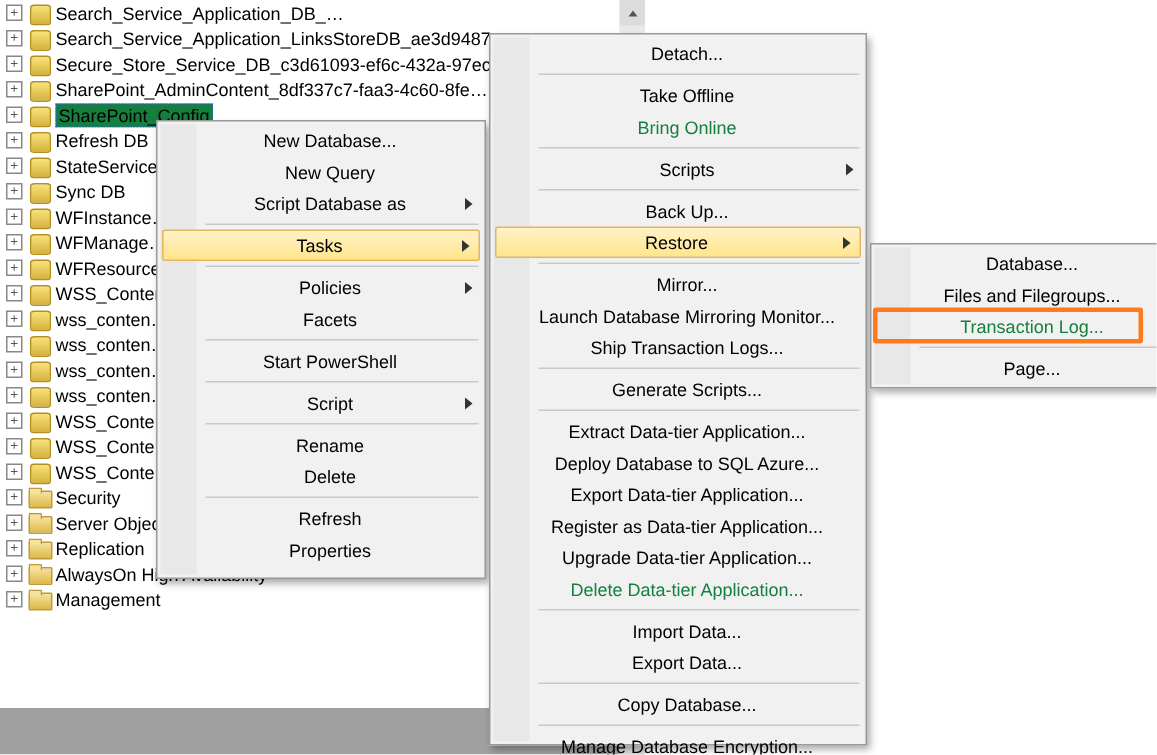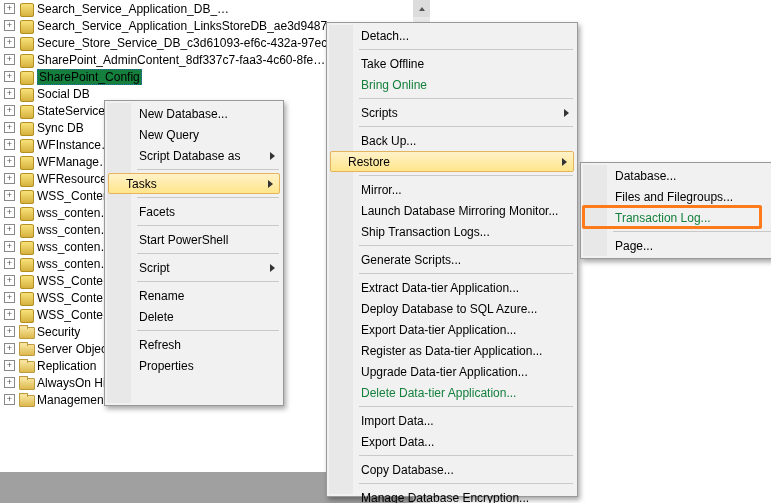--- a/index.html
+++ b/index.html
@@ -95,38 +95,39 @@
   .menu .gutter {
     position:absolute;left:2px;top:2px;bottom:2px;width:24px;
     background:#e8e8e8;
   }
   .menu-item {
     position:relative;
     display:flex;align-items:center;
     height:21px;
     padding-left:32px;padding-right:20px;
     cursor:default;
+    justify-content:center;
   }
   .menu-item .text { white-space:nowrap; }
   .menu-item.disabled .text { color:#15803d; }
   .menu-item.highlight {
     background: linear-gradient(#fff2c9,#ffe58b);
     border:1px solid #e5b45d;
     border-radius:2px;
     margin:0 1px;
     padding-left:17px;padding-right:19px;
   }
   .menu-item.has-sub::after{
     content:"";position:absolute;right:6px;top:50%;margin-top:-4px;
     border-left:5px solid #333;border-top:4px solid transparent;border-bottom:4px solid transparent;
   }
   .menu-sep {
     height:1px;margin:3px 2px 3px 30px;background:#c9c9c9;
   }
-  .menu1 { left:104px; top:100px; width:180px; height:306px; }
+  .menu1 { left:104px; top:80px; width:220px; height:306px; }
   .menu2 { left:326px; top:22px; width:252px; height:475px; }
   .menu3 { left:580px; top:162px; width:204px; height:97px; }
 
   .orange-box {
     position:absolute;
     border:3px solid #ff7a1a;
     border-radius:2px;
     pointer-events:none;
   }
   .orange1 { left:582px; top:205px; width:180px; height:24px; }
@@ -169,21 +170,21 @@
         <span class="label">SharePoint_AdminContent_8df337c7-faa3-4c60-8fe…</span>
       </div>
       <div class="tree-row indent1 selected">
         <span class="plus">+</span>
         <span class="db-icon db-cyl"></span>
         <span class="label">SharePoint_Config</span>
       </div>
       <div class="tree-row indent1">
         <span class="plus">+</span>
         <span class="db-icon db-cyl"></span>
-        <span class="label">Social DB</span>
+        <span class="label">Refresh DB</span>
       </div>
       <div class="tree-row indent1">
         <span class="plus">+</span>
         <span class="db-icon db-cyl"></span>
         <span class="label">StateService…</span>
       </div>
       <div class="tree-row indent1">
         <span class="plus">+</span>
         <span class="db-icon db-cyl"></span>
         <span class="label">Sync DB</span>
@@ -297,20 +298,23 @@
         <span class="text">New Query</span>
       </div>
       <div class="menu-item has-sub">
         <span class="text">Script Database as</span>
       </div>
       <div class="menu-sep"></div>
       <div class="menu-item has-sub highlight">
         <span class="text">Tasks</span>
       </div>
       <div class="menu-sep"></div>
+      <div class="menu-item has-sub">
+        <span class="text">Policies</span>
+      </div>
       <div class="menu-item">
         <span class="text">Facets</span>
       </div>
       <div class="menu-sep"></div>
       <div class="menu-item">
         <span class="text">Start PowerShell</span>
       </div>
       <div class="menu-sep"></div>
       <div class="menu-item has-sub">
         <span class="text">Script</span>

